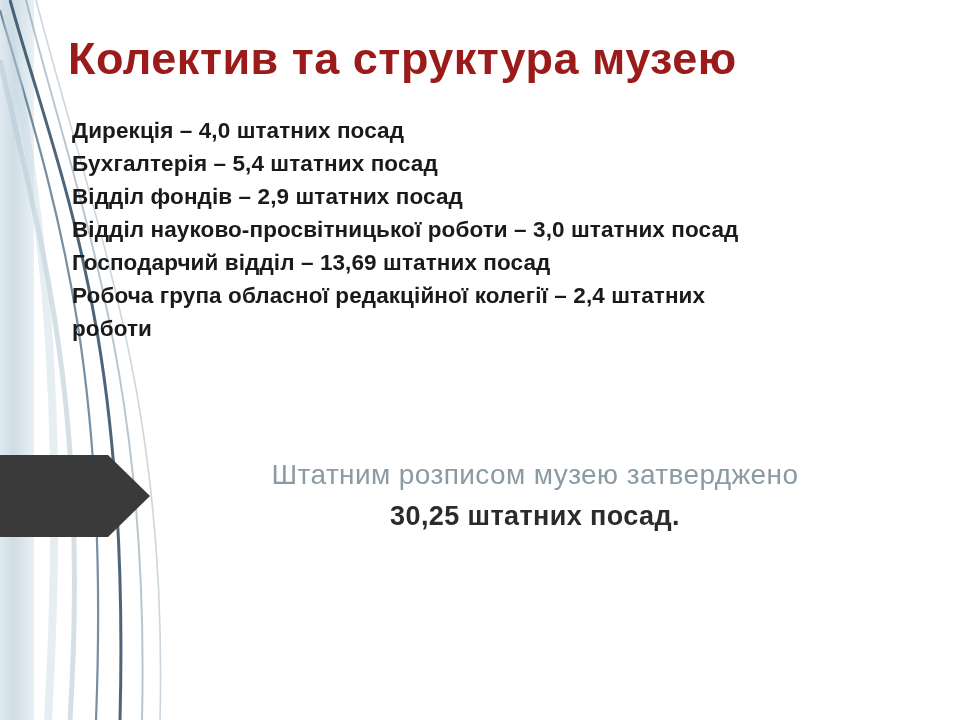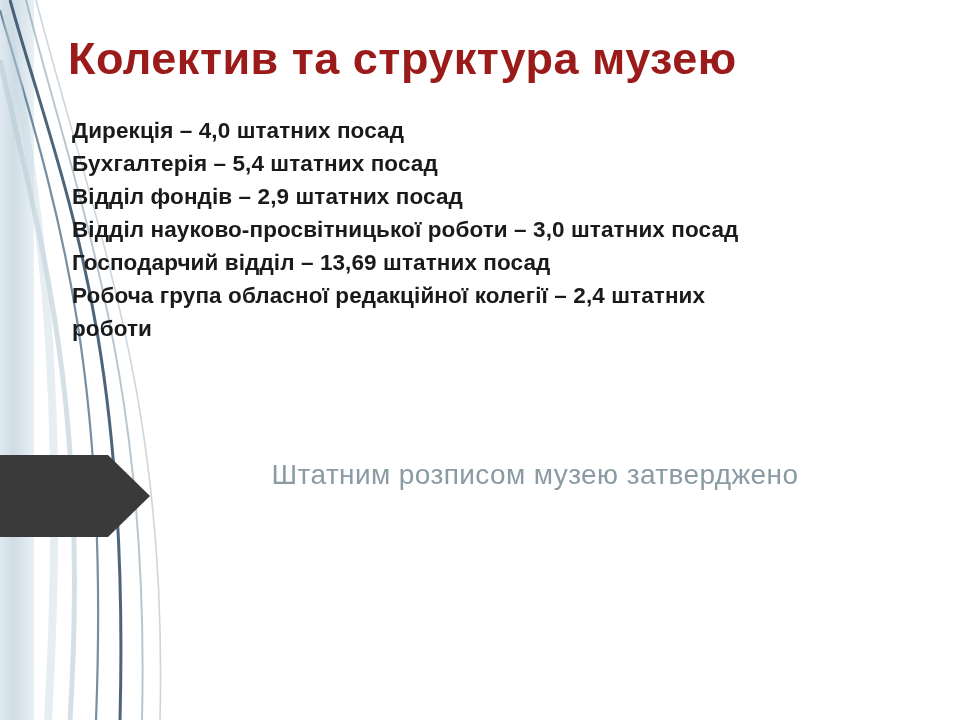--- a/index.html
+++ b/index.html
@@ -128,15 +128,16 @@
     <div class="body-line">Бухгалтерія – 5,4 штатних посад</div>
     <div class="body-line">Відділ фондів – 2,9 штатних посад</div>
     <div class="body-line">Відділ науково-просвітницької роботи – 3,0 штатних посад</div>
     <div class="body-line">Господарчий відділ – 13,69 штатних посад</div>
     <div class="body-line">Робоча група обласної редакційної колегії – 2,4 штатних</div>
     <div class="body-line">роботи</div>
   </div>
 
   <div class="footer-block">
     <div class="footer-line-1">Штатним розписом музею затверджено</div>
+    <div class="footer-line-2">30,25 штатних посад.</div>
   </div>
 
 </div>
 
 </body></html>

